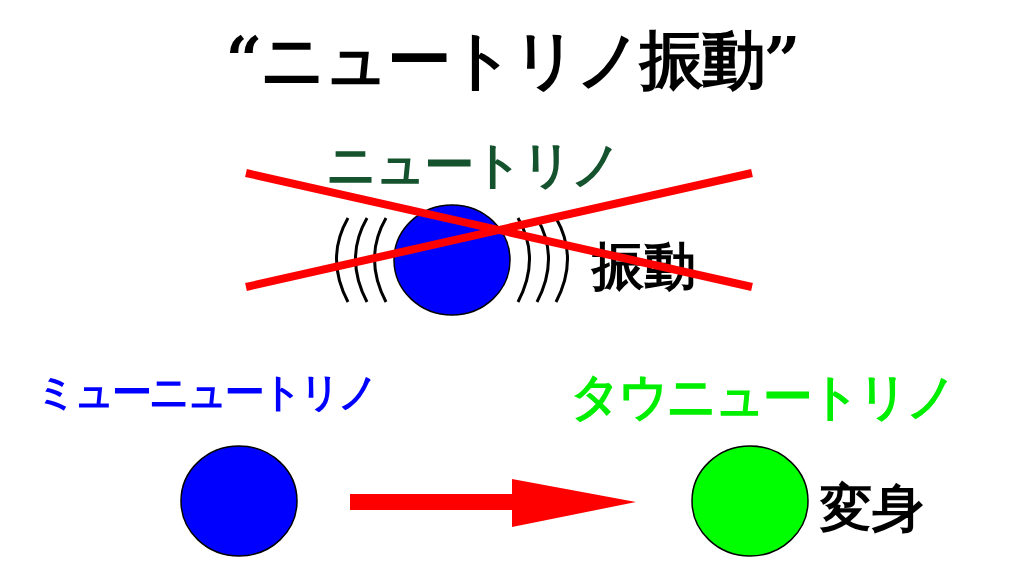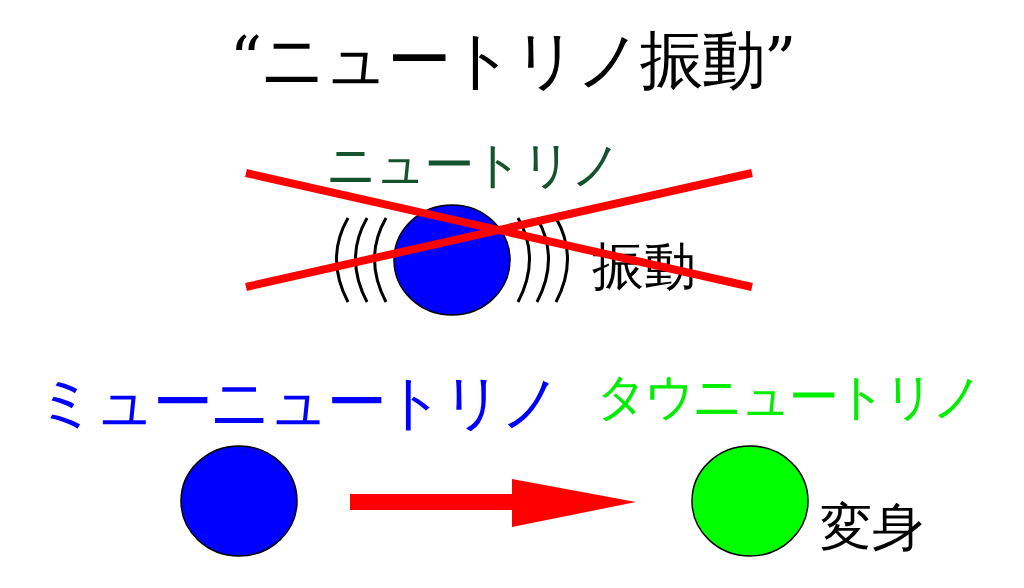--- a/index.html
+++ b/index.html
@@ -1,24 +1,24 @@
 <!DOCTYPE html>
 <html><head>
 <meta charset="utf-8">
 <style>
   html, body { margin: 0; padding: 0; background: #ffffff; }
   body { width: 1024px; height: 588px; position: relative; overflow: hidden;
          font-family: "DejaVu Serif", "Liberation Serif", serif; }
-  .txt { position: absolute; white-space: nowrap; font-weight: normal; line-height: 1; }
+  .txt { position: absolute; white-space: nowrap; font-weight: bold; line-height: 1; }
   #title { left: 0; width: 1024px; top: 28px; text-align: center; font-size: 64px; color: #000; letter-spacing: -2px; }
   #nu-label { left: 326px; top: 140px; font-size: 50px; color: #14532d; letter-spacing: -2px; }
   #osc-label { left: 592px; top: 240px; font-size: 52px; color: #000; }
-  #mu-label { left: 36px; top: 372px; font-size: 60px; color: #0000ff; letter-spacing: -3px; }
-  #tau-label { left: 596px; top: 372px; font-size: 50px; color: #00ee00; letter-spacing: -3px; }
-  #trans-label { left: 820px; top: 482px; font-size: 52px; color: #000; margin-top: 19px; }
+  #mu-label { left: 36px; top: 372px; font-size: 40px; color: #0000ff; letter-spacing: -3px; }
+  #tau-label { left: 570px; top: 372px; font-size: 50px; color: #00ee00; letter-spacing: -3px; }
+  #trans-label { left: 820px; top: 482px; font-size: 52px; color: #000; }
   svg#diagram { position: absolute; left: 0; top: 0; }
 </style>
 </head>
 <body>
 
 <div id="title" class="txt">“ニュートリノ振動”</div>
 
 <div id="nu-label" class="txt">ニュートリノ</div>
 <div id="osc-label" class="txt">振動</div>
 

